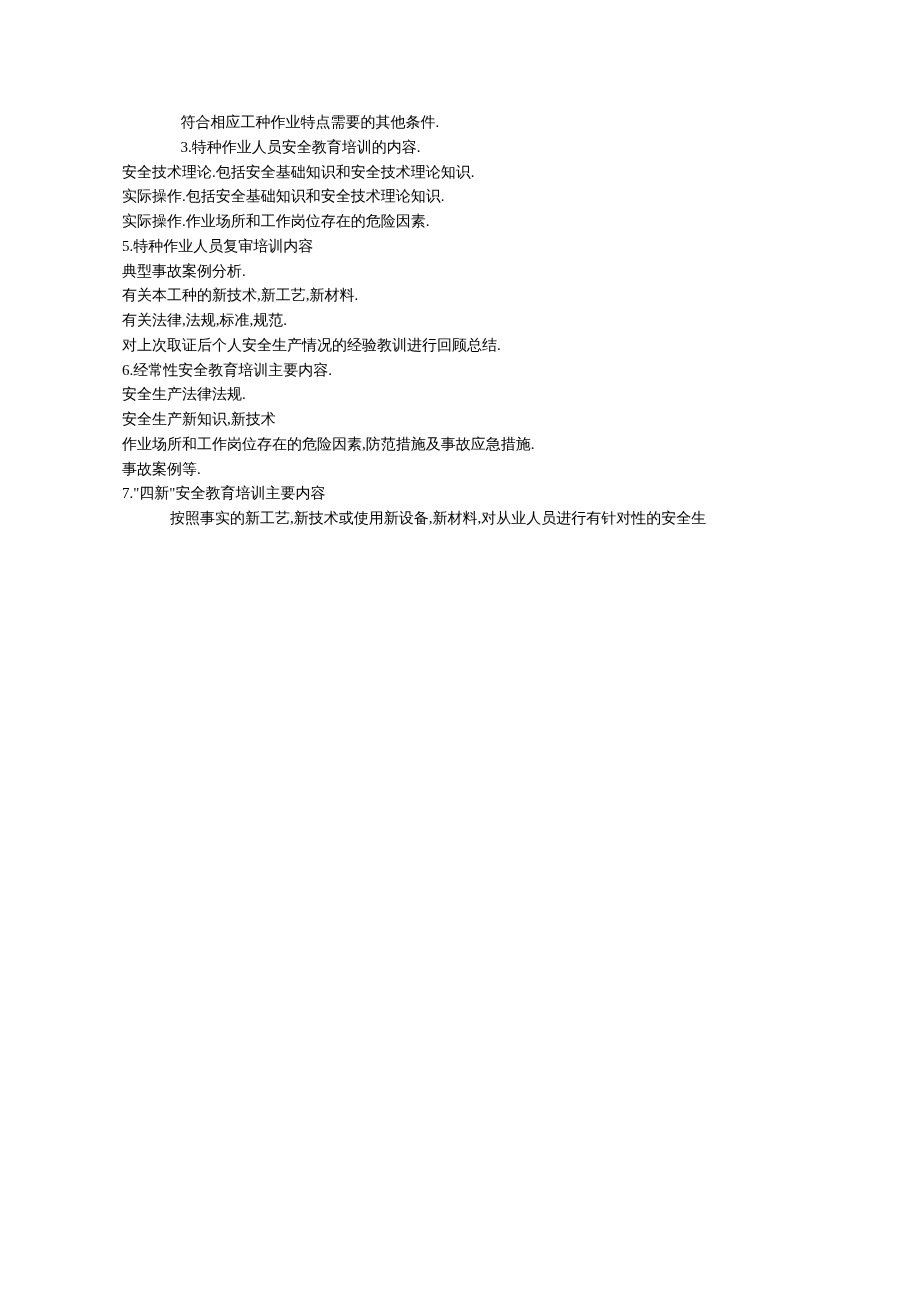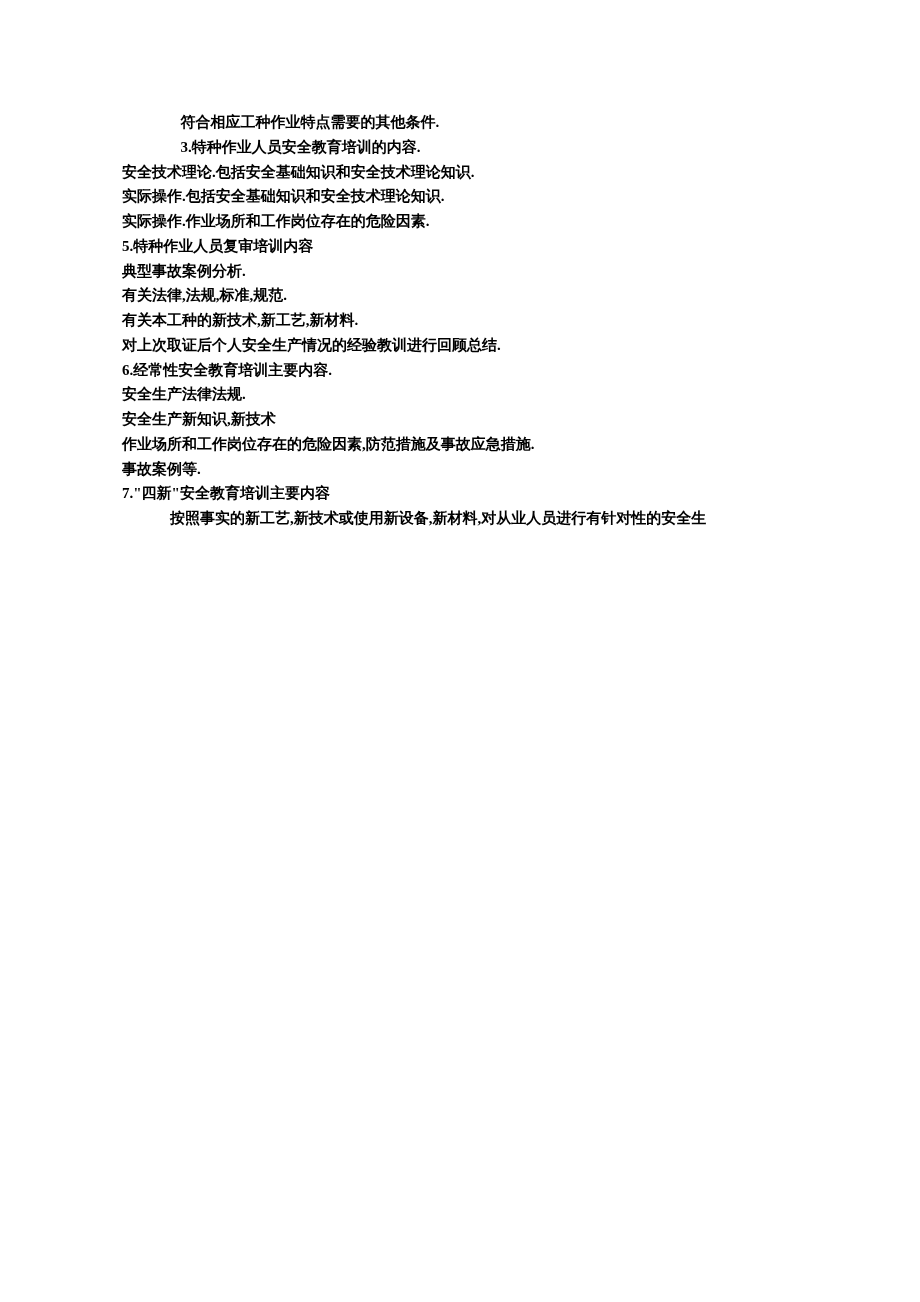--- a/index.html
+++ b/index.html
@@ -1,19 +1,18 @@
 <!DOCTYPE html>
 <html><head>
   <meta charset="utf-8">
   <style>
     * {
       margin: 0;
       padding: 0;
       box-sizing: border-box;
-      font-weight: bold;
     }
     body {
       width: 920px;
       height: 1302px;
       background: #ffffff;
       font-family: "SimSun", "宋体", serif;
       font-size: 15px;
       line-height: 1.65;
       color: #000000;
       padding-top: 110px;
@@ -37,22 +36,22 @@
 <body>
 
 <div class="content">
   <p class="indent1">符合相应工种作业特点需要的其他条件.</p>
   <p class="indent1">3.特种作业人员安全教育培训的内容.</p>
   <p class="no-indent">安全技术理论.包括安全基础知识和安全技术理论知识.</p>
   <p class="no-indent">实际操作.包括安全基础知识和安全技术理论知识.</p>
   <p class="no-indent">实际操作.作业场所和工作岗位存在的危险因素.</p>
   <p class="no-indent">5.特种作业人员复审培训内容</p>
   <p class="no-indent">典型事故案例分析.</p>
+  <p class="no-indent">有关本工种的新技术,新工艺,新材料.</p>
   <p class="no-indent">有关法律,法规,标准,规范.</p>
-  <p class="no-indent">有关本工种的新技术,新工艺,新材料.</p>
   <p class="no-indent">对上次取证后个人安全生产情况的经验教训进行回顾总结.</p>
   <p class="no-indent">6.经常性安全教育培训主要内容.</p>
   <p class="no-indent">安全生产法律法规.</p>
   <p class="no-indent">安全生产新知识,新技术</p>
   <p class="no-indent">作业场所和工作岗位存在的危险因素,防范措施及事故应急措施.</p>
   <p class="no-indent">事故案例等.</p>
   <p class="no-indent">7."四新"安全教育培训主要内容</p>
   <p class="indent2">按照事实的新工艺,新技术或使用新设备,新材料,对从业人员进行有针对性的安全生</p>
 </div>
 

